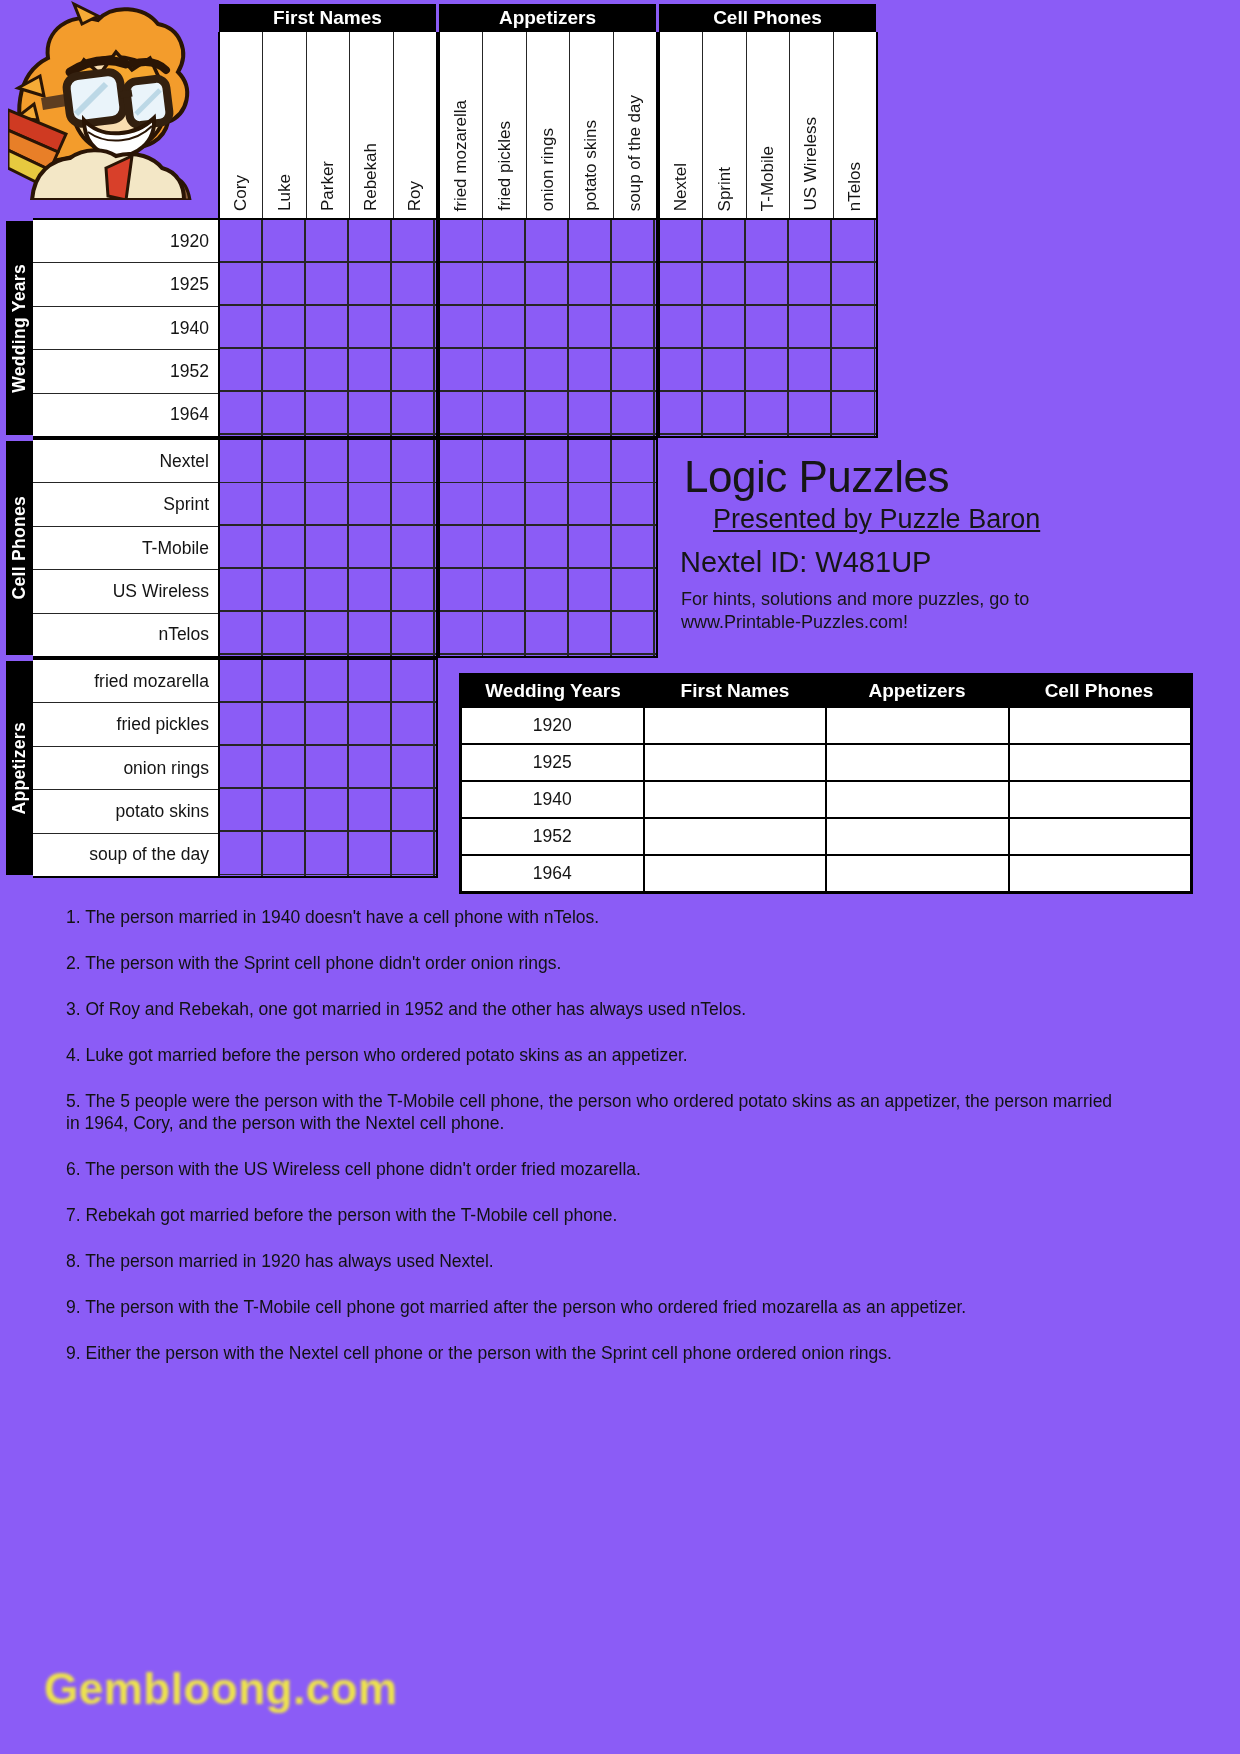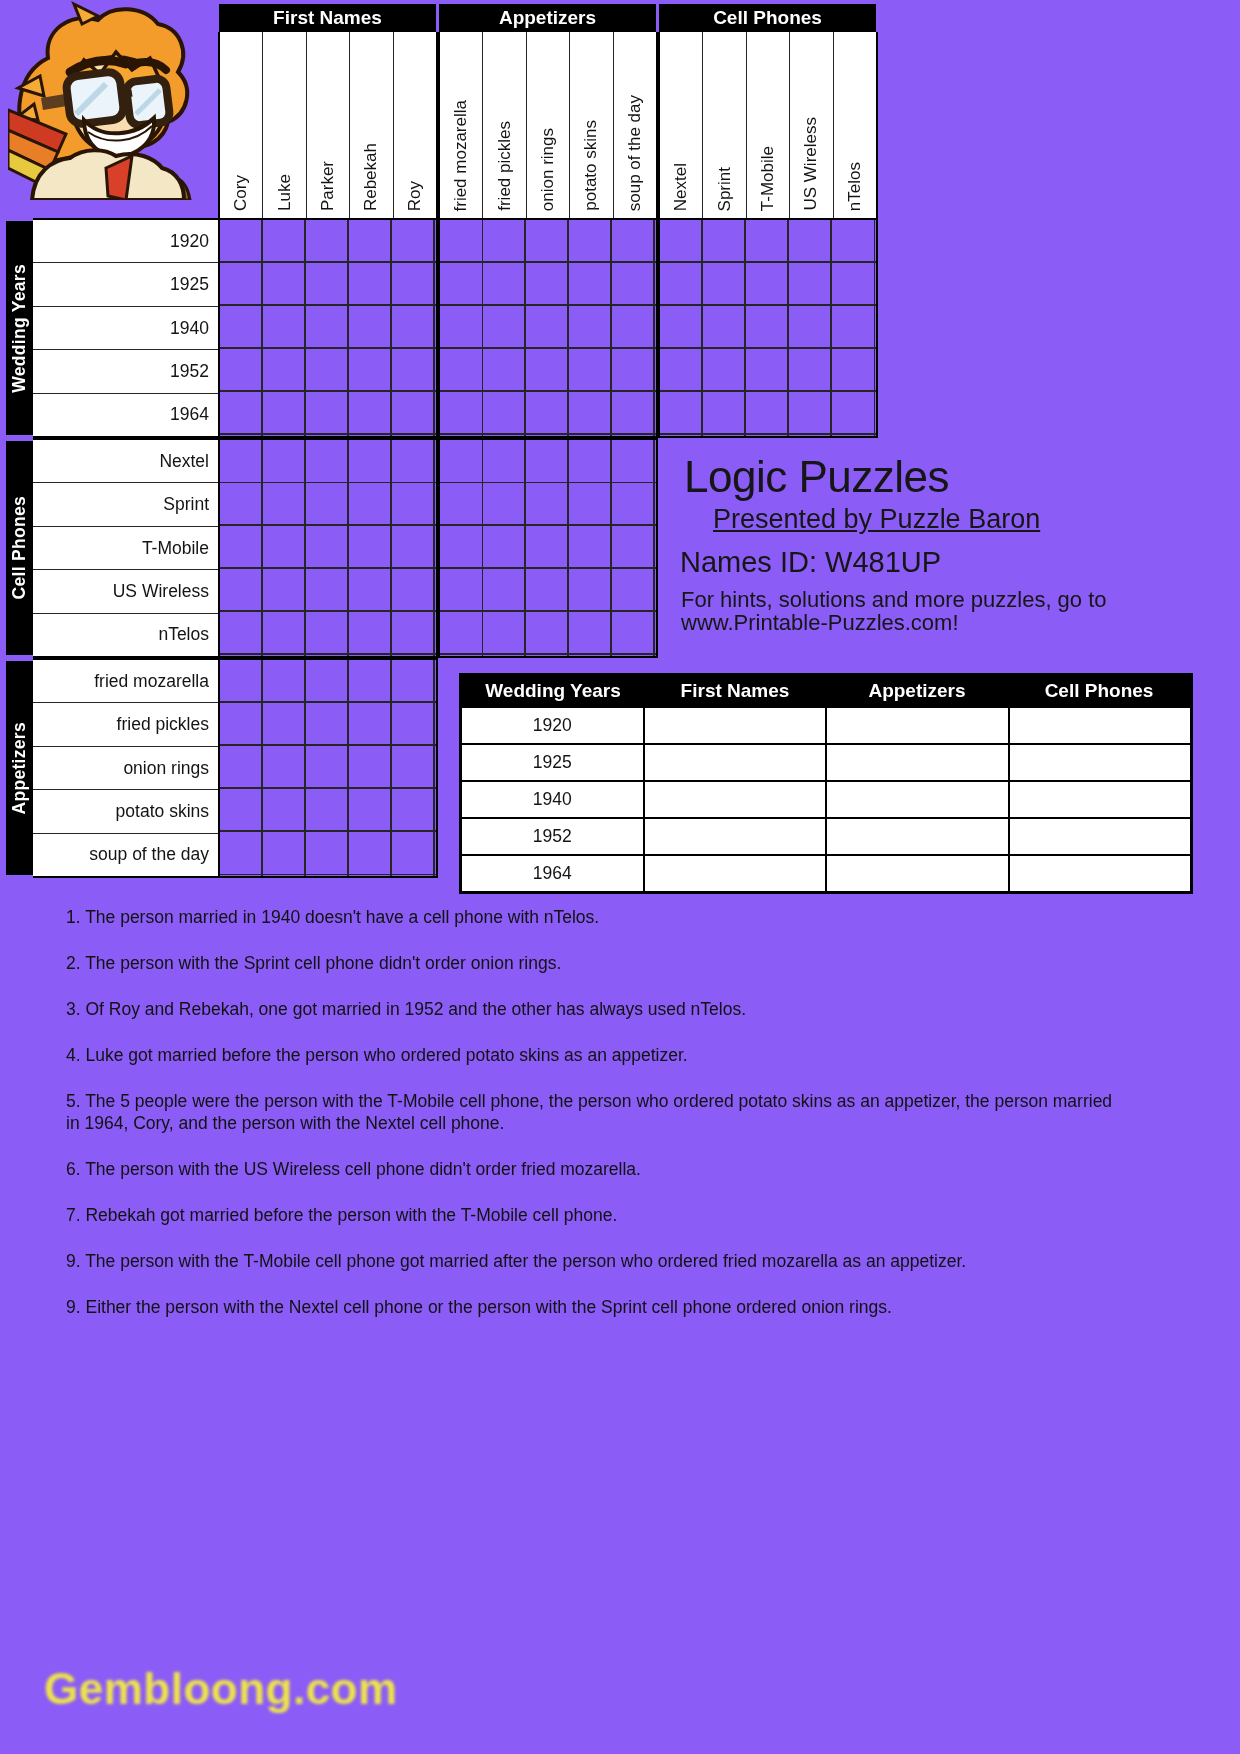--- a/index.html
+++ b/index.html
@@ -39,21 +39,21 @@
   
   .block{position:absolute;width:220px;height:220px;box-sizing:border-box;border:2.5px solid #000;
          background-image:
            repeating-linear-gradient(to right, transparent 0 41.5px, #262626 41.5px 43px),
            repeating-linear-gradient(to bottom, transparent 0 41.5px, #262626 41.5px 43px);}
 
   
   .lp-title{position:absolute;left:684px;top:452px;font-size:44px;color:#161616;letter-spacing:-.5px;}
   .lp-sub{position:absolute;left:713px;top:504px;font-size:27px;color:#161616;text-decoration:underline;}
   .lp-id{position:absolute;left:680px;top:546px;font-size:29px;color:#161616;}
-  .lp-hints{position:absolute;left:681px;top:588px;font-size:22px;line-height:23px;color:#161616;}
+  .lp-hints{position:absolute;left:681px;top:588px;font-size:18px;line-height:23px;color:#161616;}
 
   
   .anstable{position:absolute;left:459px;top:673px;width:734px;box-sizing:border-box;
             border:3px solid #000;background:#fff;}
   .anshead{height:30px;background:#000;display:flex;}
   .anshead div{flex:1;display:flex;align-items:center;justify-content:center;
                color:#fff;font-weight:bold;font-size:19px;}
   .ansrow{height:35px;display:flex;border-top:2px solid #000;}
   .ansrow div{flex:1;display:flex;align-items:center;justify-content:center;font-size:17.5px;}
   .ansrow div:not(:last-child){border-right:2px solid #000;}
@@ -192,21 +192,21 @@
 
   <div class="block" style="left:218px;top:218px"></div>
   <div class="block" style="left:438px;top:218px"></div>
   <div class="block" style="left:658px;top:218px"></div>
   <div class="block" style="left:218px;top:438px"></div>
   <div class="block" style="left:438px;top:438px"></div>
   <div class="block" style="left:218px;top:658px"></div>
 
   <div class="lp-title">Logic Puzzles</div>
   <div class="lp-sub">Presented by Puzzle Baron</div>
-  <div class="lp-id">Names ID: W481UP</div>
+  <div class="lp-id">Nextel ID: W481UP</div>
   <div class="lp-hints">
     <div>For hints, solutions and more puzzles, go to</div>
     <div>www.Printable-Puzzles.com!</div>
   </div>
 
   <div class="anstable">
     <div class="anshead">
       <div>Wedding Years</div>
       <div>First Names</div>
       <div>Appetizers</div>
@@ -245,19 +245,20 @@
   </div>
 
   <div class="clues">
     <p>1. The person married in 1940 doesn't have a cell phone with nTelos.</p>
     <p>2. The person with the Sprint cell phone didn't order onion rings.</p>
     <p>3. Of Roy and Rebekah, one got married in 1952 and the other has always used nTelos.</p>
     <p>4. Luke got married before the person who ordered potato skins as an appetizer.</p>
     <p>5. The 5 people were  the person with the T-Mobile cell phone, the person who ordered potato skins as an appetizer, the person married in 1964, Cory,  and the person with the Nextel cell phone.</p>
     <p>6. The person with the US Wireless cell phone didn't order fried mozarella.</p>
     <p>7. Rebekah got married before the person with the T-Mobile cell phone.</p>
+    <p>8. The person married in 1920 has always used Nextel.</p>
     <p>9. The person with the T-Mobile cell phone got married after the person who ordered fried mozarella as an appetizer.</p>
     <p>9. Either the person with the Nextel cell phone or the person with the Sprint cell phone ordered onion rings.</p>
   </div>
 
   <div class="watermark">Gembloong.com</div>
 
 </div>
 
 </body></html>

